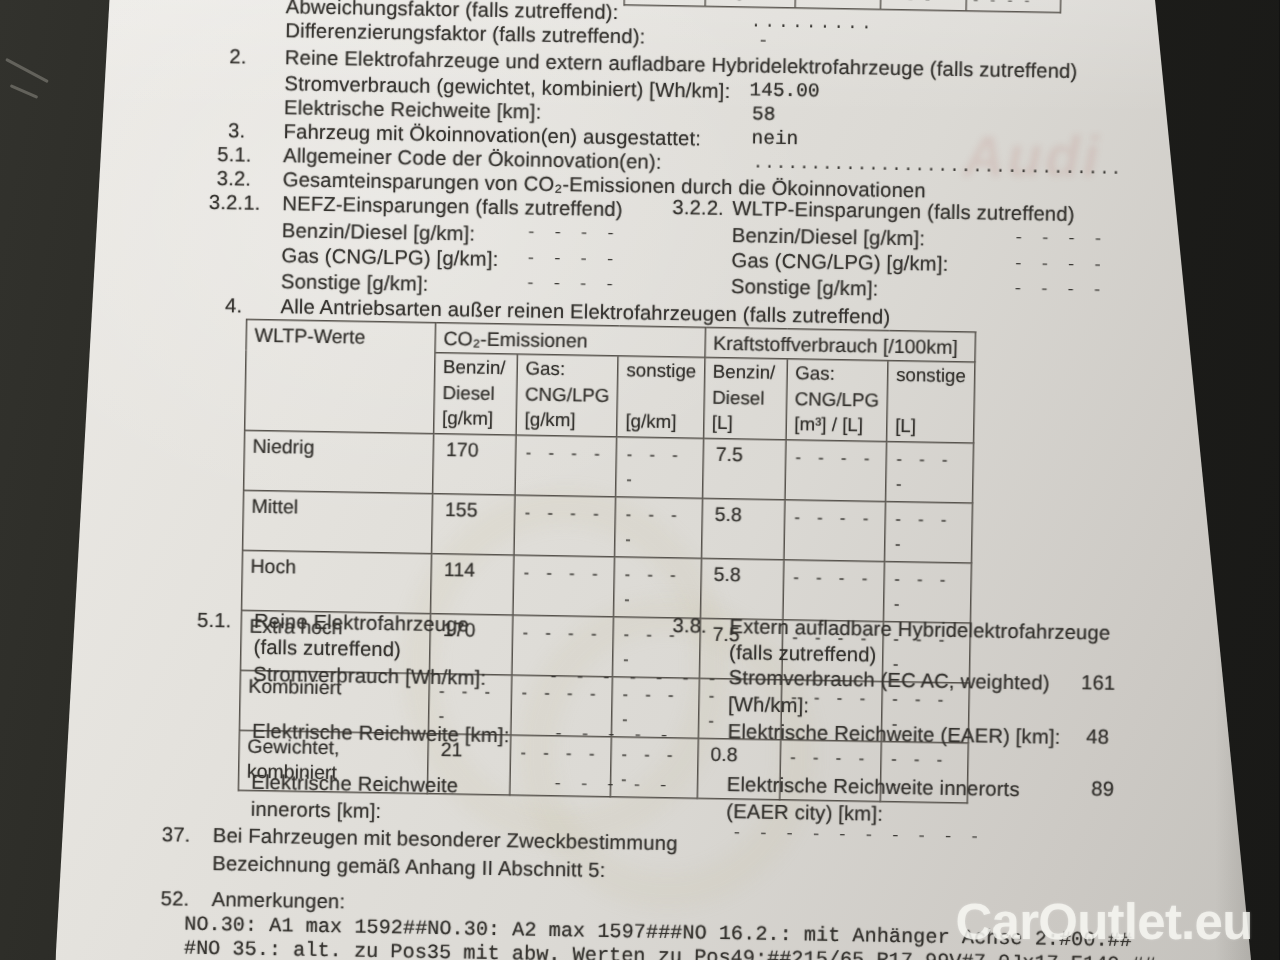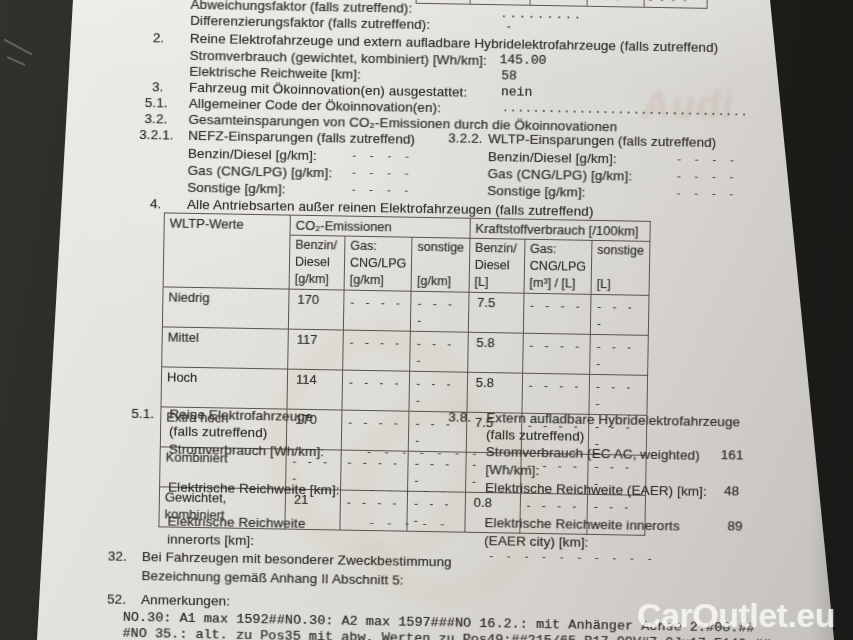--- a/index.html
+++ b/index.html
@@ -165,21 +165,21 @@
             <td>Niedrig</td>
             <td class="vc">170</td>
             <td class="dc">- - - -</td>
             <td class="dc">- - - -</td>
             <td class="vc">7.5</td>
             <td class="dc">- - - -</td>
             <td class="dc">- - - -</td>
           </tr>
           <tr>
             <td>Mittel</td>
-            <td class="vc">117</td>
+            <td class="vc">155</td>
             <td class="dc">- - - -</td>
             <td class="dc">- - - -</td>
             <td class="vc">5.8</td>
             <td class="dc">- - - -</td>
             <td class="dc">- - - -</td>
           </tr>
           <tr>
             <td>Hoch</td>
             <td class="vc">114</td>
             <td class="dc">- - - -</td>
@@ -232,21 +232,21 @@
     <div class="t wrap" style="left:171px;top:512px;width:185px">Elektrische Reichweite innerorts [km]:</div>
     <div class="dash" style="left:372px;top:513px">- - - - -</div>
 
     <div class="t wrap" style="left:488px;top:437px;width:225px">Stromverbrauch (EC AC, weighted) [Wh/km]:</div>
     <div class="t" style="left:723px;top:437px">161</div>
     <div class="t wrap" style="left:488px;top:473px;width:225px">Elektrische Reichweite (EAER) [km]:</div>
     <div class="t" style="left:727px;top:473px">48</div>
     <div class="t wrap" style="left:488px;top:508px;width:235px">Elektrische Reichweite innerorts (EAER city) [km]:</div>
     <div class="t" style="left:731px;top:508px">89</div>
 
-    <div class="t" style="left:112px;top:549px">32.</div>
+    <div class="t" style="left:112px;top:549px">37.</div>
     <div class="t" style="left:146px;top:549px">Bei Fahrzeugen mit besonderer Zweckbestimmung</div>
     <div class="dash" style="left:492px;top:544px">- - - - - - - - - -</div>
     <div class="t" style="left:146px;top:568px">Bezeichnung gemäß Anhang II Abschnitt 5:</div>
 
     <div class="t" style="left:112px;top:592px">52.</div>
     <div class="t" style="left:146px;top:592px">Anmerkungen:</div>
     <div class="v" style="left:128px;top:610px;font-size:13.5px">NO.30: A1 max 1592##NO.30: A2 max 1597###NO 16.2.: mit Anhänger Achse 2:#00.##</div>
     <div class="v" style="left:128px;top:626px;font-size:13.5px">#NO 35.: alt. zu Pos35 mit abw. Werten zu Pos49:##215/65 R17 99V#7.0Jx17 E140.##</div>
   </div>
 

